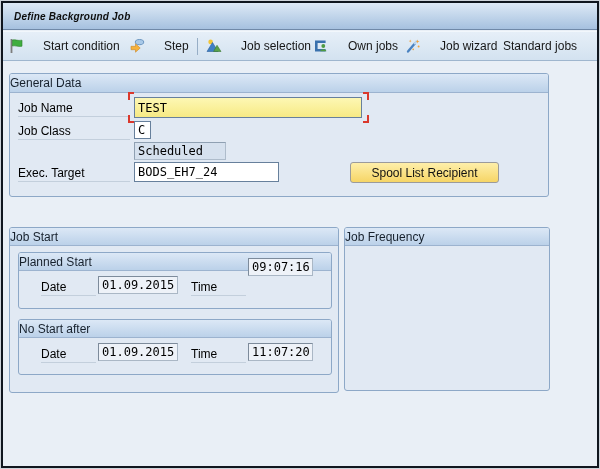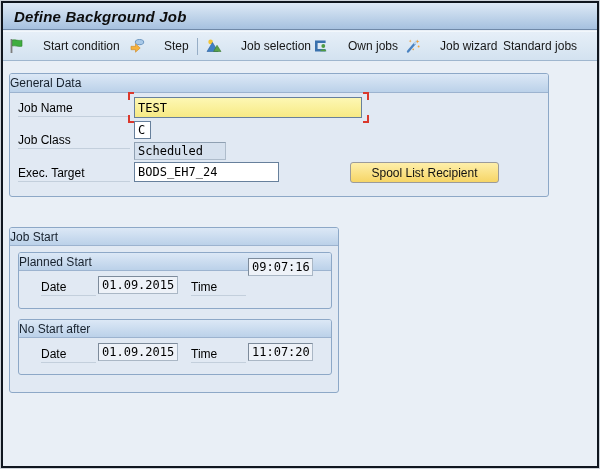--- a/index.html
+++ b/index.html
@@ -9,21 +9,21 @@
     background:#e9eff6;font-family:"Liberation Sans",sans-serif;
     border:1px solid #cdd3da;
   }
   .frame-dark{position:absolute;inset:0;border:2px solid #10161f;z-index:40;pointer-events:none;}
   
   .titlebar{
     position:absolute;left:2px;top:2px;right:2px;height:27px;
     background:linear-gradient(#dde9f6,#a6c1df);
     border-bottom:1px solid #7089a8;display:flex;align-items:center;z-index:2;
   }
-  .titlebar .title{font-size:15px;font-weight:bold;font-style:italic;color:#0d0d0d;padding-left:11px;letter-spacing:.2px;}
+  .titlebar .title{font-size:10px;font-weight:bold;font-style:italic;color:#0d0d0d;padding-left:11px;letter-spacing:.2px;}
   
   .toolbar{
     position:absolute;left:2px;top:30px;right:2px;height:30px;
     background:linear-gradient(#e6eff8,#d3e2f0);
     border-top:1px solid #f2f7fc;border-bottom:1px solid #9fb6ce;z-index:2;
   }
   .tb-item{position:absolute;top:50%;transform:translateY(-50%);display:flex;align-items:center;gap:19px;cursor:default;}
   .tb-item .lbl{font-size:12px;color:#161616;white-space:nowrap;}
   .tb-sep{position:absolute;top:6px;width:1px;height:17px;background:#97aec6;}
   .icon16{width:16px;height:16px;display:block;}
@@ -143,21 +143,21 @@
 
     <div class="flabel" style="left:8px;top:27px;width:112px;">Job Name</div>
     <input class="fld yellow" style="left: 124px; top: 23px; width: 228px; height: 21px;" value="TEST">
     <div class="brackets" style="left:118px;top:18px;width:241px;height:31px;">
       <div class="br tl"></div>
         <div class="br tr"></div>
         <div class="br bl"></div>
         <div class="br brc"></div>
     </div>
 
-    <div class="flabel" style="left:8px;top:50px;width:112px;margin-top:9px;">Job Class</div>
+    <div class="flabel" style="left:8px;top:50px;width:112px;">Job Class</div>
     <input class="fld" style="left: 124px; top: 47px; width: 17px; height: 18px;" value="C">
 
     <div class="fld readonly" style="left:124px;top:68px;width:92px;height:18px;">Scheduled</div>
 
     <div class="flabel" style="left:8px;top:92px;width:112px;">Exec. Target</div>
     <input class="fld" style="left: 124px; top: 88px; width: 145px; height: 20px;" value="BODS_EH7_24">
 
     <button class="ybutton" style="left:340px;top:88px;width:149px;height:21px;">Spool List Recipient</button>
   </div>
 
@@ -174,16 +174,19 @@
 
     <div class="gbox" style="left:8px;top:91px;width:314px;height:56px;">
       <div class="gbox-header">No Start after</div>
       <div class="flabel" style="left:22px;top:27px;width:55px;">Date</div>
       <input class="fld display" style="left: 79px; top: 23px; width: 80px; height: 18px;" value="01.09.2015">
       <div class="flabel" style="left:172px;top:27px;width:55px;">Time</div>
       <input class="fld display" style="left: 229px; top: 23px; width: 65px; height: 18px;" value="11:07:20">
     </div>
   </div>
 
+  <div class="gbox" style="left:343px;top:226px;width:206px;height:164px;">
+    <div class="gbox-header">Job Frequency</div>
+  </div>
 
 
   <div class="frame-dark"></div>
 </div>
 
 </body></html>

